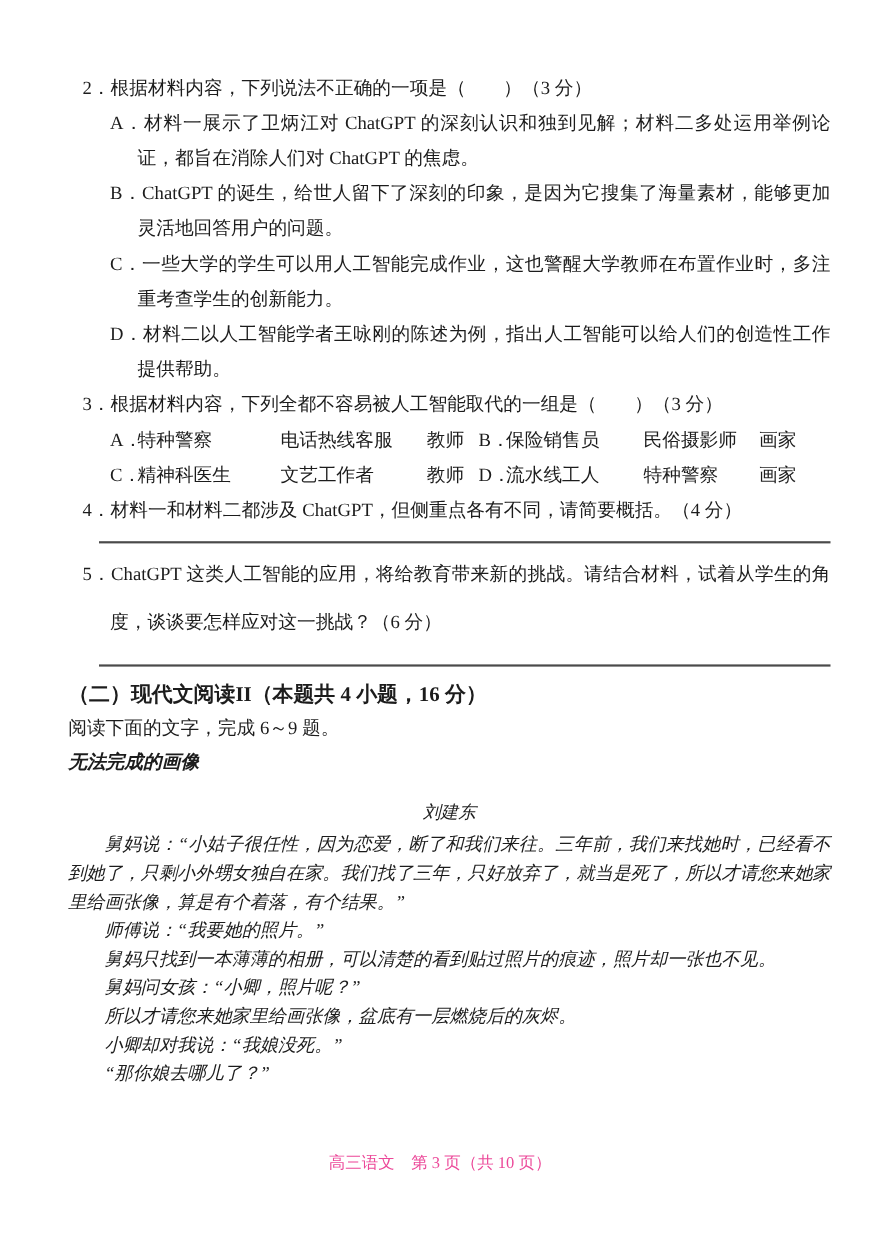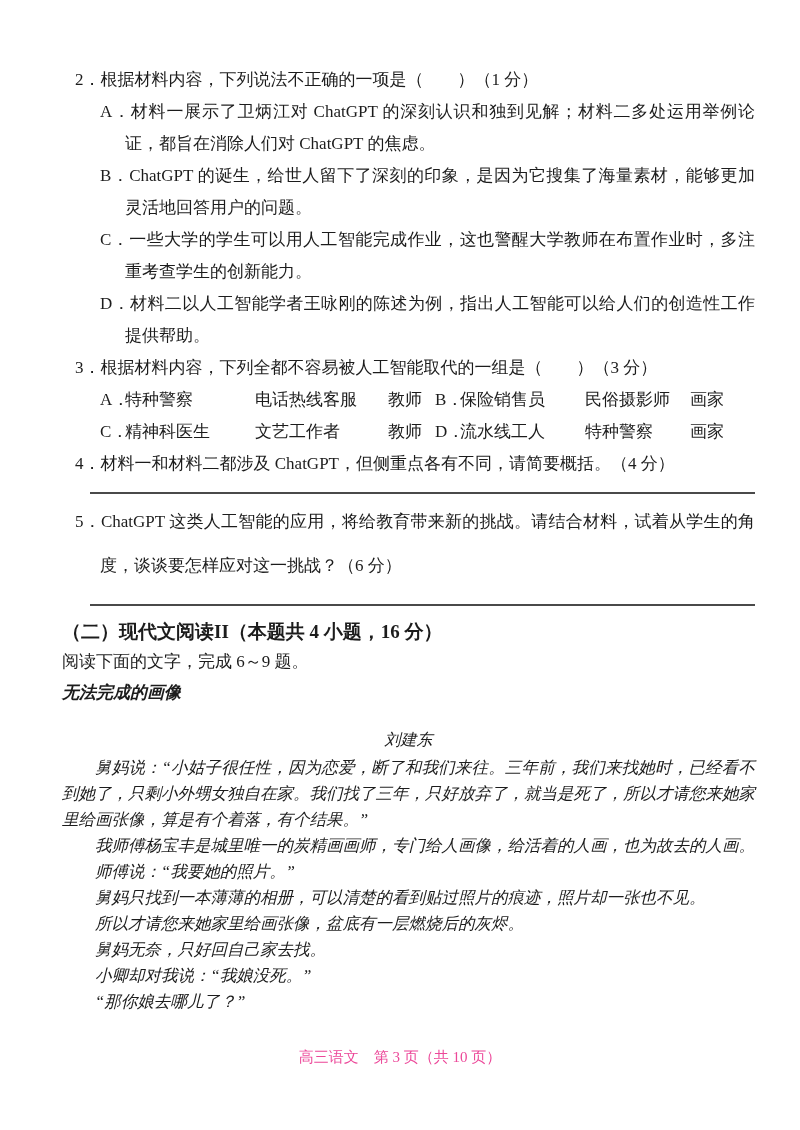--- a/index.html
+++ b/index.html
@@ -95,21 +95,21 @@
     color: #ec4899;
   }
 </style>
 </head>
 <body>
 
 <div class="page">
   <div class="content">
 
     <div class="q">
-      <div class="q-stem"><span>2．</span><span>根据材料内容，下列说法不正确的一项是（　　）（1 分）</span></div>
+      <div class="q-stem"><span>2．</span><span>根据材料内容，下列说法不正确的一项是（　　）（3 分）</span></div>
       <div class="q-option"><span class="opt-label">A．</span><span>材料一展示了卫炳江对 ChatGPT 的深刻认识和独到见解；材料二多处运用举例论证，都旨在消除人们对 ChatGPT 的焦虑。</span></div>
       <div class="q-option"><span class="opt-label">B．</span><span>ChatGPT 的诞生，给世人留下了深刻的印象，是因为它搜集了海量素材，能够更加灵活地回答用户的问题。</span></div>
       <div class="q-option"><span class="opt-label">C．</span><span>一些大学的学生可以用人工智能完成作业，这也警醒大学教师在布置作业时，多注重考查学生的创新能力。</span></div>
       <div class="q-option"><span class="opt-label">D．</span><span>材料二以人工智能学者王咏刚的陈述为例，指出人工智能可以给人们的创造性工作提供帮助。</span></div>
     </div>
 
     <div class="q">
       <div class="q-stem"><span>3．</span><span>根据材料内容，下列全都不容易被人工智能取代的一组是（　　）（3 分）</span></div>
       <div class="q3-row">
         <span>A．</span>
@@ -145,25 +145,24 @@
 
     <hr class="rule rule-2">
 
     <div class="section-heading">（二）现代文阅读II（本题共 4 小题，16 分）</div>
     <div class="instruction">阅读下面的文字，完成 6～9 题。</div>
     <div class="story-title">无法完成的画像</div>
     <div class="story-author">刘建东</div>
 
     <div class="story">
       <p>舅妈说：“小姑子很任性，因为恋爱，断了和我们来往。三年前，我们来找她时，已经看不到她了，只剩小外甥女独自在家。我们找了三年，只好放弃了，就当是死了，所以才请您来她家里给画张像，算是有个着落，有个结果。”</p>
-      <p>我师傅杨宝丰是城里唯一的炭精画画师，专门给人画像，给活着的人画，也为故去的人画。</p>
       <p>师傅说：“我要她的照片。”</p>
       <p>舅妈只找到一本薄薄的相册，可以清楚的看到贴过照片的痕迹，照片却一张也不见。</p>
+      <p>舅妈问女孩：“小卿，照片呢？”</p>
       <p>所以才请您来她家里给画张像，盆底有一层燃烧后的灰烬。</p>
-      <p>舅妈无奈，只好回自己家去找。</p>
       <p>小卿却对我说：“我娘没死。”</p>
       <p>“那你娘去哪儿了？”</p>
     </div>
 
   </div>
 
   <div class="footer">高三语文　第 3 页（共 10 页）</div>
 </div>
 
 </body></html>

